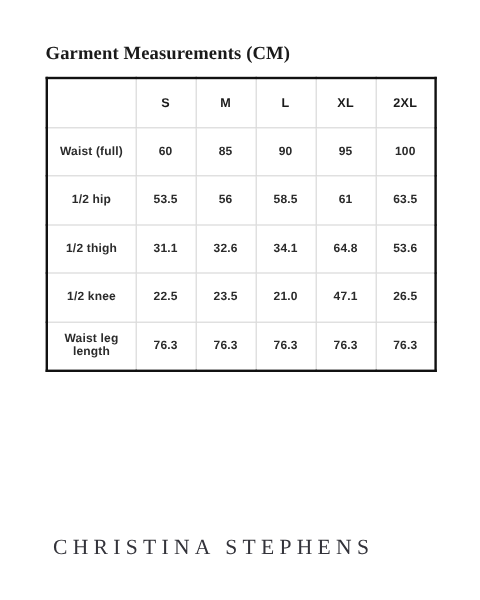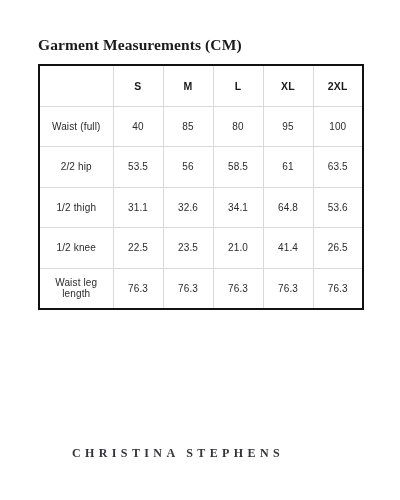--- a/index.html
+++ b/index.html
@@ -73,39 +73,39 @@
     color: #1a1a1a;
     height: 41px;
   }
   table.size-table thead th.corner {
     border-left: none;
     border-top: none;
   }
 
   table.size-table tbody td {
     font-size: 10px;
-    font-weight: 400;
+    font-weight: 700;
     letter-spacing: 0.15px;
   }
   table.size-table tbody td.row-label {
     font-size: 10px;
     line-height: 1.15;
     color: #2b2b2b;
   }
 
   
   .brand {
     position: absolute;
     left: 0;
     top: 447px;
     width: 356px;
     text-align: center;
     font-family: "Liberation Serif", "DejaVu Serif", serif;
-    font-size: 12px;
-    font-weight: 700;
+    font-size: 18px;
+    font-weight: 400;
     letter-spacing: 4.4px;
     color: #33333a;
     white-space: nowrap;
     line-height: 1;
   }
 </style>
 </head>
 <body>
 
 <div class="sheet">
@@ -128,48 +128,48 @@
           <th>S</th>
           <th>M</th>
           <th>L</th>
           <th>XL</th>
           <th>2XL</th>
         </tr>
       </thead>
       <tbody>
         <tr>
           <td class="row-label">Waist (full)</td>
-          <td>40</td>
+          <td>60</td>
           <td>85</td>
-          <td>80</td>
+          <td>90</td>
           <td>95</td>
           <td>100</td>
         </tr>
         <tr>
-          <td class="row-label">2/2 hip</td>
+          <td class="row-label">1/2 hip</td>
           <td>53.5</td>
           <td>56</td>
           <td>58.5</td>
           <td>61</td>
           <td>63.5</td>
         </tr>
         <tr>
           <td class="row-label">1/2 thigh</td>
           <td>31.1</td>
           <td>32.6</td>
           <td>34.1</td>
           <td>64.8</td>
           <td>53.6</td>
         </tr>
         <tr>
           <td class="row-label">1/2 knee</td>
           <td>22.5</td>
           <td>23.5</td>
           <td>21.0</td>
-          <td>41.4</td>
+          <td>47.1</td>
           <td>26.5</td>
         </tr>
         <tr>
           <td class="row-label">Waist leg length</td>
           <td>76.3</td>
           <td>76.3</td>
           <td>76.3</td>
           <td>76.3</td>
           <td>76.3</td>
         </tr>

